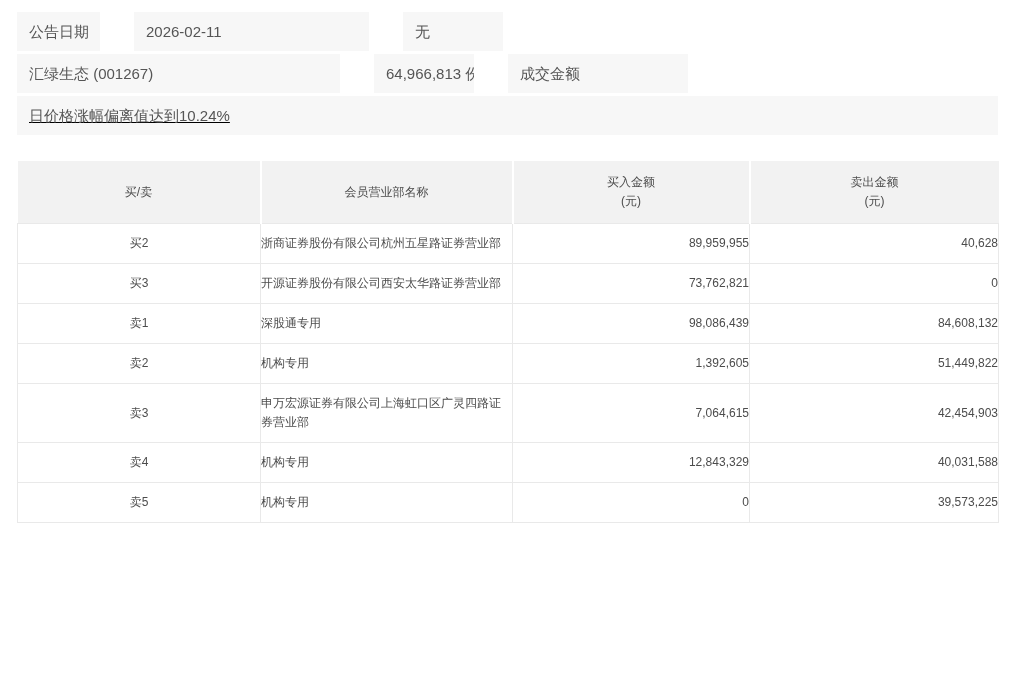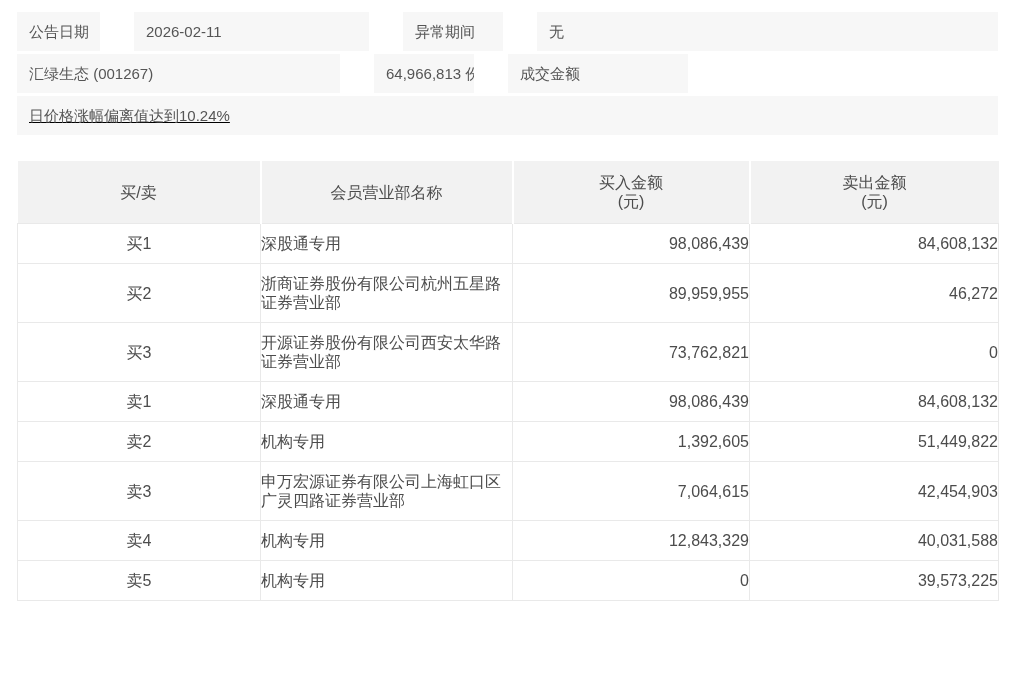--- a/index.html
+++ b/index.html
@@ -19,21 +19,21 @@
   .info-cell {
     background: #f7f7f7; height: 39px; line-height: 39px;
     padding-left: 12px; font-size: 15px; color: #555555;
     white-space: nowrap; overflow: hidden;
   }
 
   
   table.lhb {
     margin-top: 26px; width: 981px;
     border-collapse: collapse; table-layout: fixed;
-    font-size: 16px; color: #4c4c4c;
+    font-size: 12px; color: #4c4c4c;
   }
   table.lhb thead th {
     background: #f2f2f2; font-weight: normal; text-align: center;
     padding: 12px 0; line-height: 19px; color: #4c4c4c;
     border-left: 2px solid #ffffff;
   }
   table.lhb thead th:first-child { border-left: none; }
   table.lhb tbody td {
     border: 1px solid #e9e9e9; background: #ffffff;
     padding: 10px 0; line-height: 19px; vertical-align: middle;
@@ -44,21 +44,20 @@
 </style>
 </head>
 <body>
 
 <div class="page">
 
   <div class="info-panel">
     <div class="info-row r1">
       <div class="info-cell">公告日期</div>
       <div class="info-cell">2026-02-11</div>
-      <div class="info-cell">异常期间</div>
       <div class="info-cell">无</div>
     </div>
     <div class="info-row r2">
       <div class="info-cell">汇绿生态 (001267)</div>
       <div class="info-cell">64,966,813 份/股</div>
       <div class="info-cell">成交金额</div>
     </div>
     <div class="info-row r3">
       <div class="info-cell">日价格涨幅偏离值达到10.24%</div>
     </div>
@@ -80,30 +79,24 @@
             <div>(元)</div>
           </th>
         <th>
             <div>卖出金额</div>
             <div>(元)</div>
           </th>
       </tr>
     </thead>
     <tbody>
       <tr>
-        <td class="side">买1</td>
-        <td class="branch">深股通专用</td>
-        <td class="amount">98,086,439</td>
-        <td class="amount">84,608,132</td>
-      </tr>
-      <tr>
         <td class="side">买2</td>
         <td class="branch">浙商证券股份有限公司杭州五星路证券营业部</td>
         <td class="amount">89,959,955</td>
-        <td class="amount">46,272</td>
+        <td class="amount">40,628</td>
       </tr>
       <tr>
         <td class="side">买3</td>
         <td class="branch">开源证券股份有限公司西安太华路证券营业部</td>
         <td class="amount">73,762,821</td>
         <td class="amount">0</td>
       </tr>
       <tr>
         <td class="side">卖1</td>
         <td class="branch">深股通专用</td>

